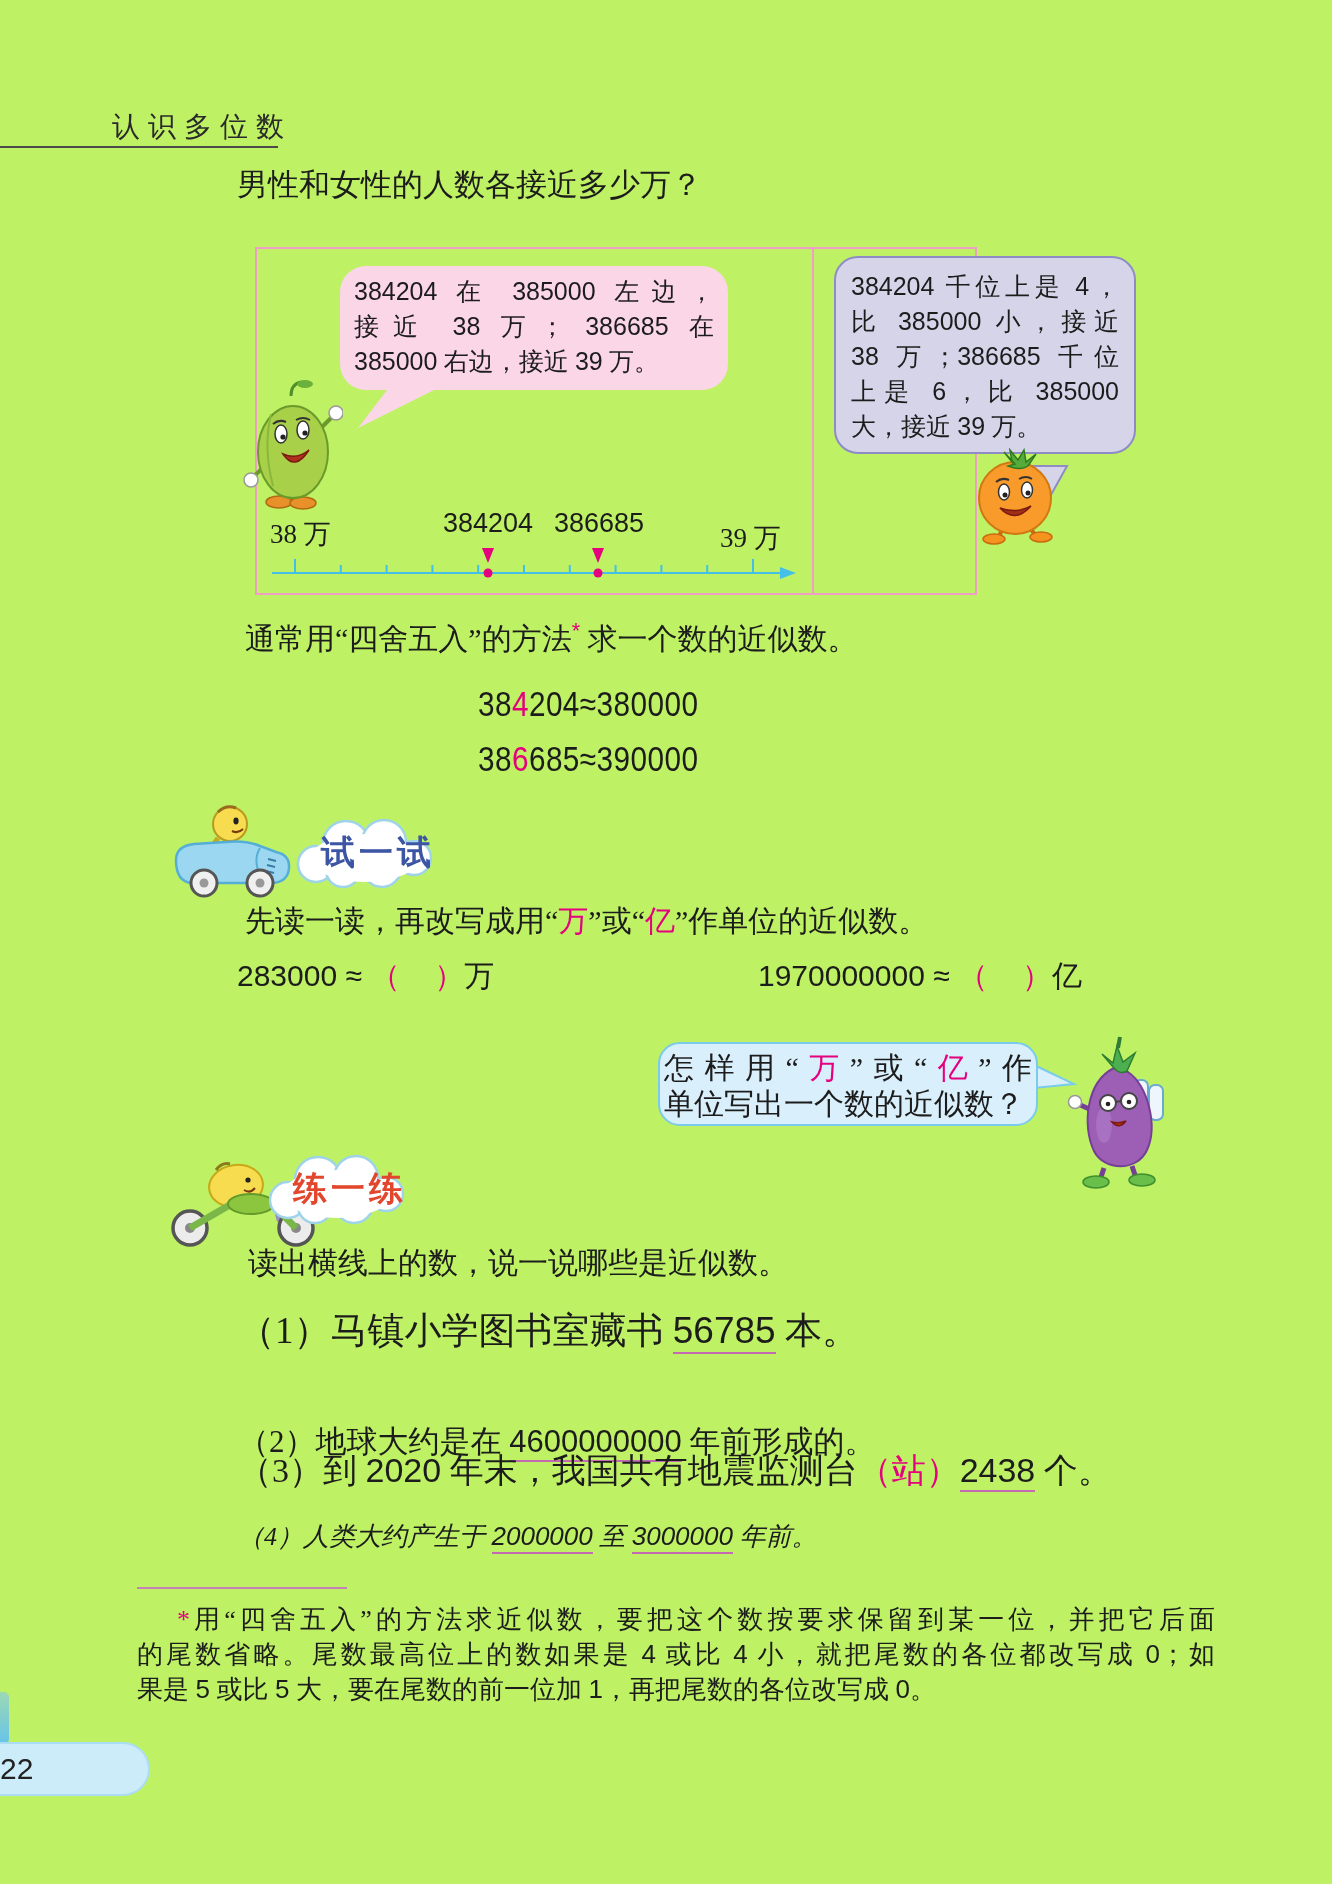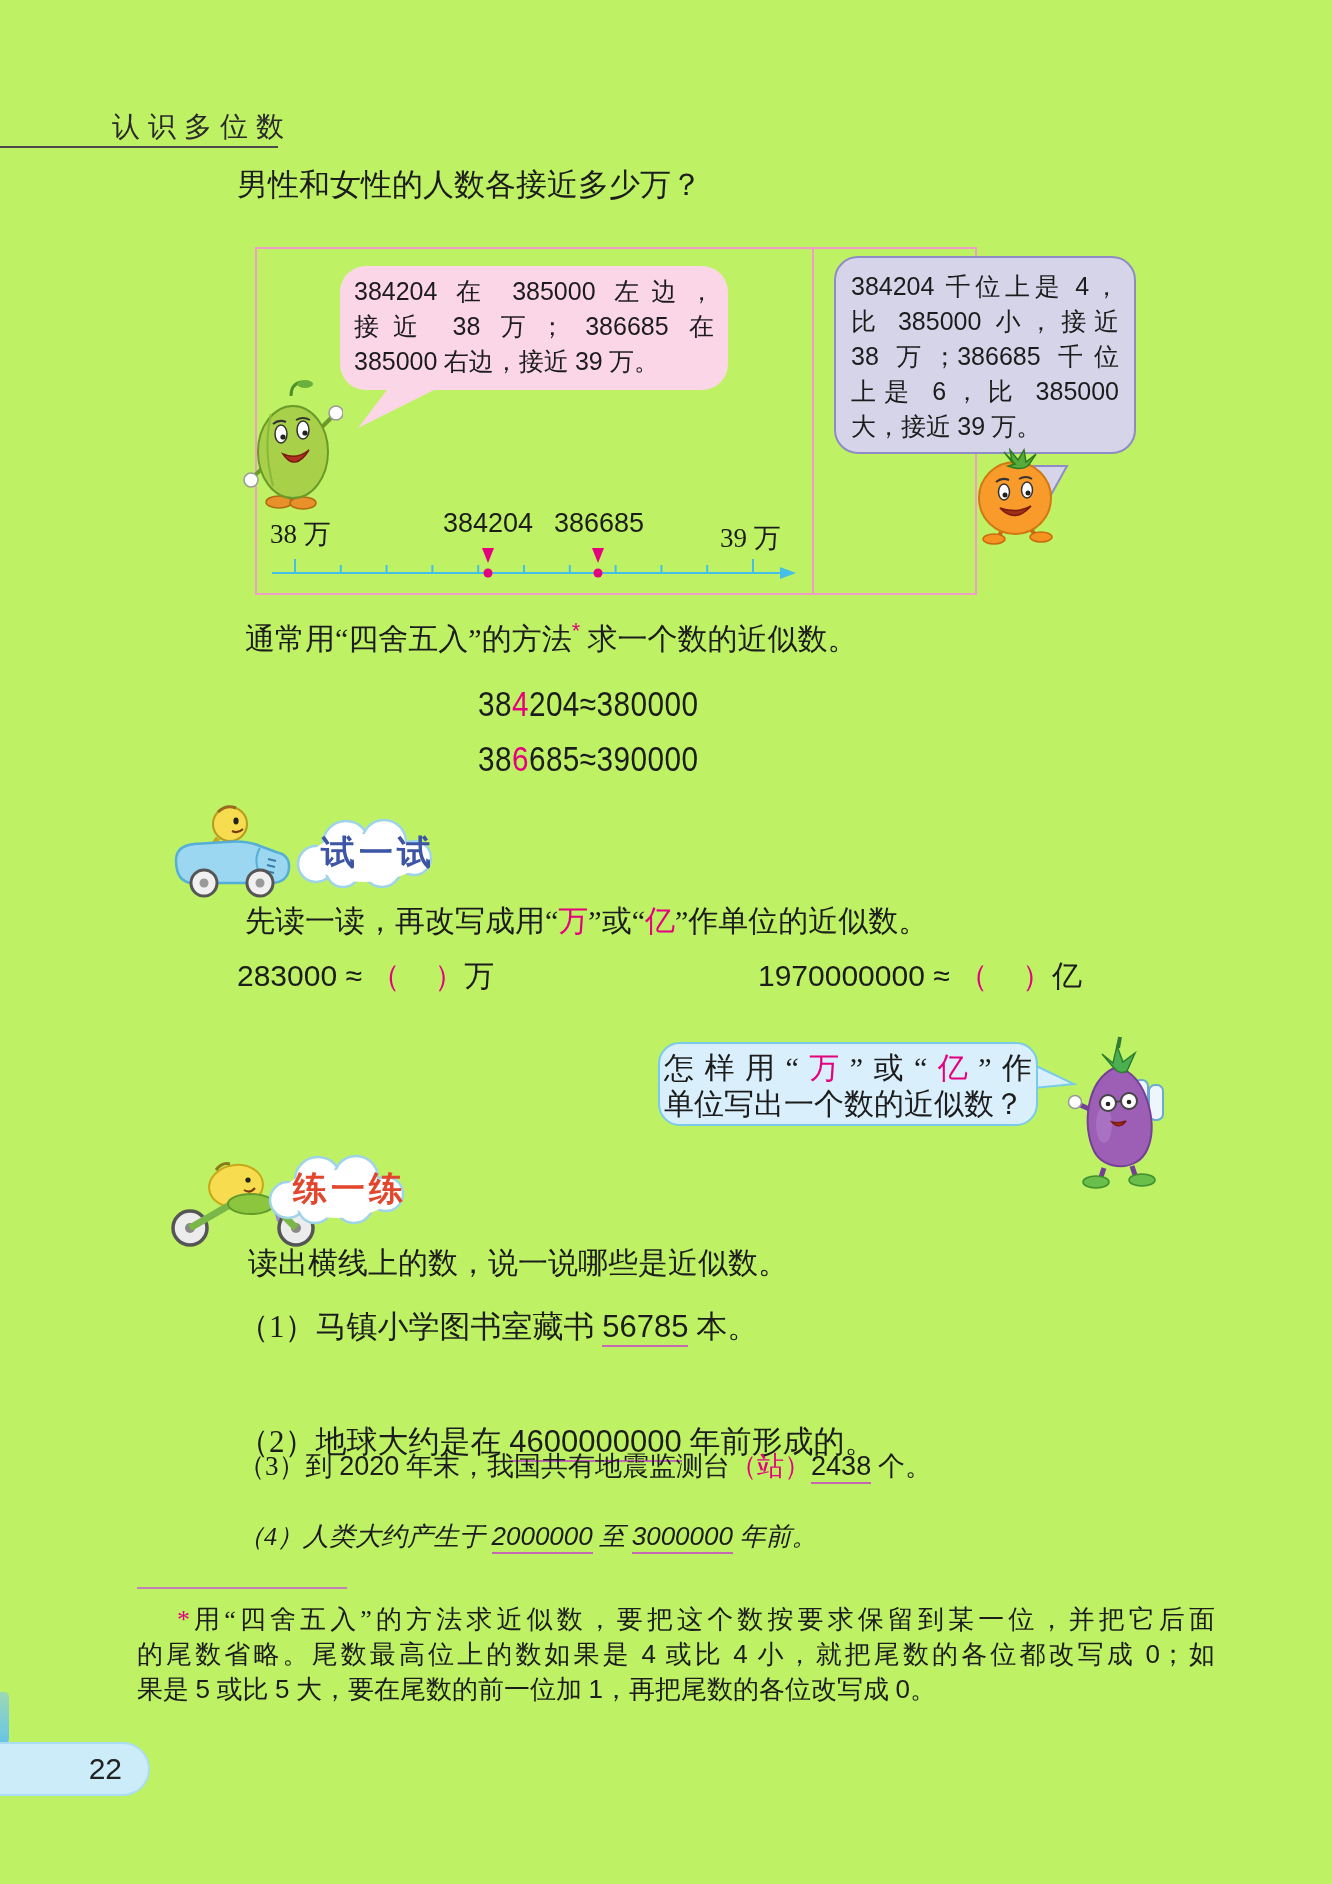--- a/index.html
+++ b/index.html
@@ -206,30 +206,30 @@
         <circle cx="96" cy="30" r="22"></circle>
       <circle cx="126" cy="46" r="17"></circle>
         <circle cx="94" cy="56" r="19"></circle>
         <circle cx="55" cy="58" r="17"></circle>
     </g>
     <ellipse cx="77" cy="46" rx="54" ry="24" fill="#ffffff"></ellipse>
   </svg>
   <div class="abs cloud-title" style="left:265px;top:1166px;width:142px;font-size:34px;color:#e2472e;">练一练</div>
 
   <div class="abs" style="left:248px;top:1243px;font-size:30px;">读出横线上的数，说一说哪些是近似数。</div>
-  <div class="abs" style="left:238px;top:1306px;font-size:31px;"><span>（1）马镇小学图书室藏书 </span><span class="num u">56785</span><span> 本。</span></div>
+  <div class="abs" style="left:238px;top:1306px;font-size:37px;"><span>（1）马镇小学图书室藏书 </span><span class="num u">56785</span><span> 本。</span></div>
   <div class="abs" style="left:238px;top:1377px;font-size:31px;margin-top:44px;"><span>（2）地球大约是在 </span><span class="num u">4600000000</span><span> 年前形成的。</span></div>
-  <div class="abs" style="left:238px;top:1448px;font-size:27px;"><span>（3）到 </span><span class="num">2020</span><span> 年末，我国共有地震监测台</span><span class="mg">（站）</span><span class="num u">2438</span><span> 个。</span></div>
+  <div class="abs" style="left:238px;top:1448px;font-size:34px;"><span>（3）到 </span><span class="num">2020</span><span> 年末，我国共有地震监测台</span><span class="mg">（站）</span><span class="num u">2438</span><span> 个。</span></div>
   <div class="abs" style="left:238px;top:1519px;font-size:26px;font-style:italic;"><span>（4）人类大约产生于 </span><span class="num u">2000000</span><span> 至 </span><span class="num u">3000000</span><span> 年前。</span></div>
 
   <div class="abs" style="left:137px;top:1587px;width:210px;height:2px;background:#c583b5;"></div>
   <div class="abs" style="left:137px;top:1602px;width:1078px;font-size:26px;line-height:35px;">
     <div class="jl" style="padding-left:40px;"><span class="mg">*</span><span>用“四舍五入”的方法求近似数，要把这个数按要求保留到某一位，并把它后面</span></div>
     <div class="jl"><span>的尾数省略。尾数最高位上的数如果是 </span><span class="num">4</span><span> 或比 </span><span class="num">4</span><span> 小，就把尾数的各位都改写成 </span><span class="num">0</span><span>；如</span></div>
     <div><span>果是 </span><span class="num">5</span><span> 或比 </span><span class="num">5</span><span> 大，要在尾数的前一位加 </span><span class="num">1</span><span>，再把尾数的各位改写成 </span><span class="num">0</span><span>。</span></div>
   </div>
 
   <div class="abs" style="left:0;top:1692px;width:9px;height:52px;background:linear-gradient(#9cd8b4,#66c4ea);border-radius:0 5px 5px 0;"></div>
   <div class="abs" style="left:0;top:1742px;width:150px;height:54px;background:#cdecf9;border:2px solid #aadcf4;border-left:none;box-sizing:border-box;border-radius:0 28px 28px 0;">
-    <div class="num" style="text-align:right;padding-right:26px;font-size:30px;line-height:50px;color:#222;padding-left:48px;">22</div>
+    <div class="num" style="text-align:left;padding-right:26px;font-size:30px;line-height:50px;color:#222;">22</div>
   </div>
 
 </div>
 
 </body></html>

